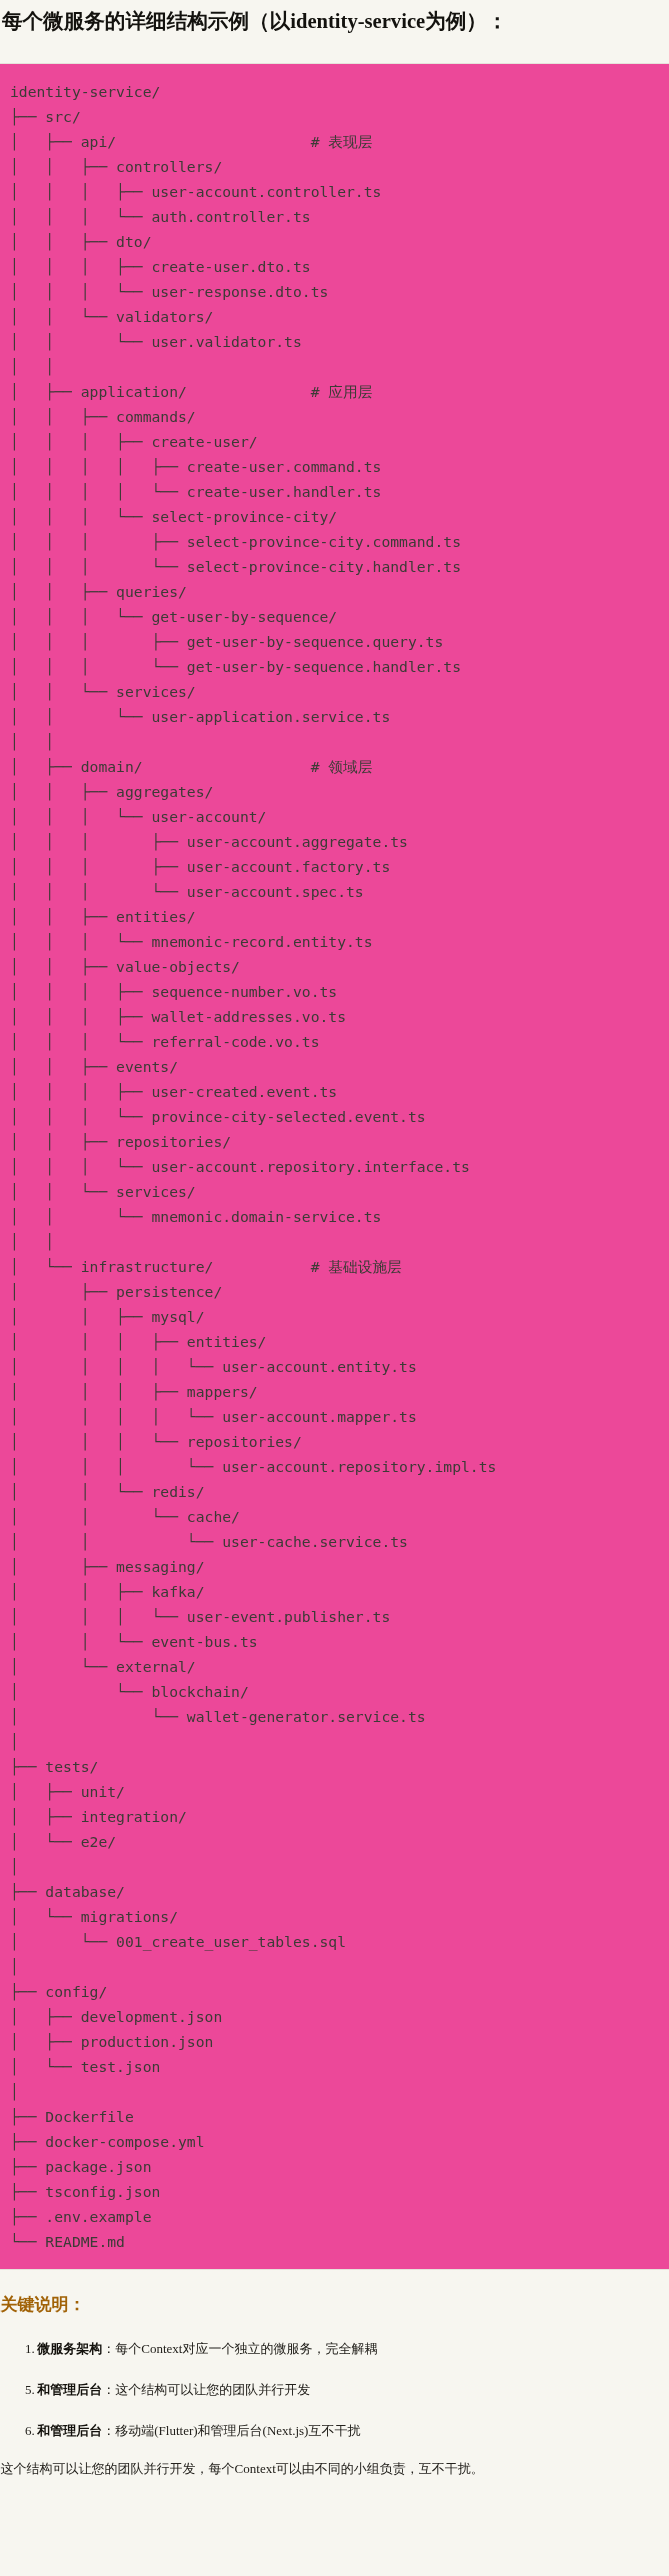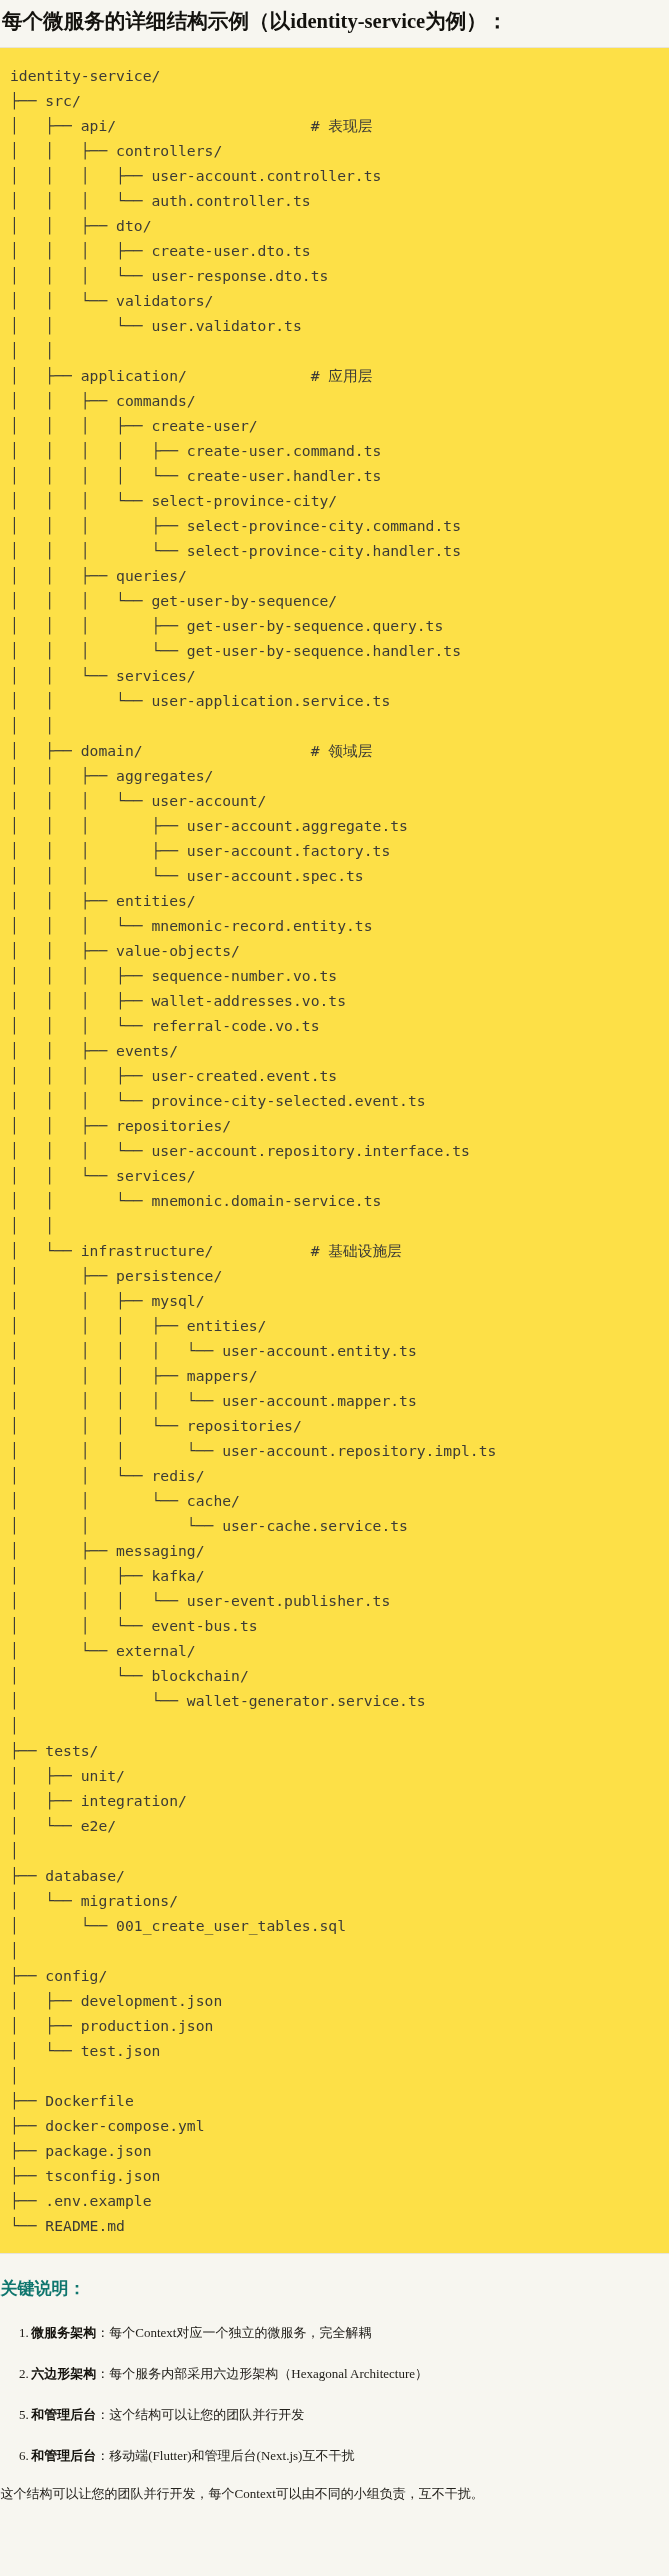--- a/index.html
+++ b/index.html
@@ -22,43 +22,43 @@
   .title {
     margin: 0;
     padding: 8.1px 3.8px 0 1.9px;
     font-size: 20.6px;
     line-height: 26px;
     font-weight: bold;
     color: #13120e;
     white-space: nowrap;
   }
   .code-card {
-    margin-top: 13px;
-    background: #fde047;
+    margin-top: 29px;
+    background: #ec4899;
     border-top: 0.6px solid #e6e3db;
     border-bottom: 0.6px solid #e6e3db;
   }
   .tree {
     margin: 0;
     padding: 15px 7.5px 15px 10px;
     font-family: "DejaVu Sans Mono", "Liberation Mono", monospace;
     font-size: 14.7px;
     line-height: 25px;
     color: #3c3b36;
     white-space: pre;
   }
   .notes-heading {
     margin: 24.4px 0 0 0.6px;
     font-size: 17px;
     line-height: 22.5px;
     font-weight: bold;
-    color: #0f766e;
+    color: #a16207;
   }
   .note-item {
-    margin: 22px 0 0 12px;
+    margin: 22px 0 0 18px;
     padding-left: 7px;
     font-size: 13px;
     line-height: 19px;
     color: #23211c;
   }
   .note-num {
     margin-right: 2.5px;
   }
   .note-label {
     font-weight: bold;
@@ -167,23 +167,20 @@
 ├── .env.example
 └── README.md</pre>
   </div>
 
   <h2 class="notes-heading">关键说明：</h2>
 
   <div class="note-item">
     <span class="note-num">1.</span><span class="note-label">微服务架构</span><span class="note-text">：每个Context对应一个独立的微服务，完全解耦</span>
   </div>
 
-  <div class="note-item">
-    <span class="note-num">2.</span><span class="note-label">六边形架构</span><span class="note-text">：每个服务内部采用六边形架构（Hexagonal Architecture）</span>
-  </div>
 
 
 
   <div class="note-item">
     <span class="note-num">5.</span><span class="note-label">和管理后台</span><span class="note-text">：这个结构可以让您的团队并行开发</span>
   </div>
 
   <div class="note-item">
     <span class="note-num">6.</span><span class="note-label">和管理后台</span><span class="note-text">：移动端(Flutter)和管理后台(Next.js)互不干扰</span>
   </div>

